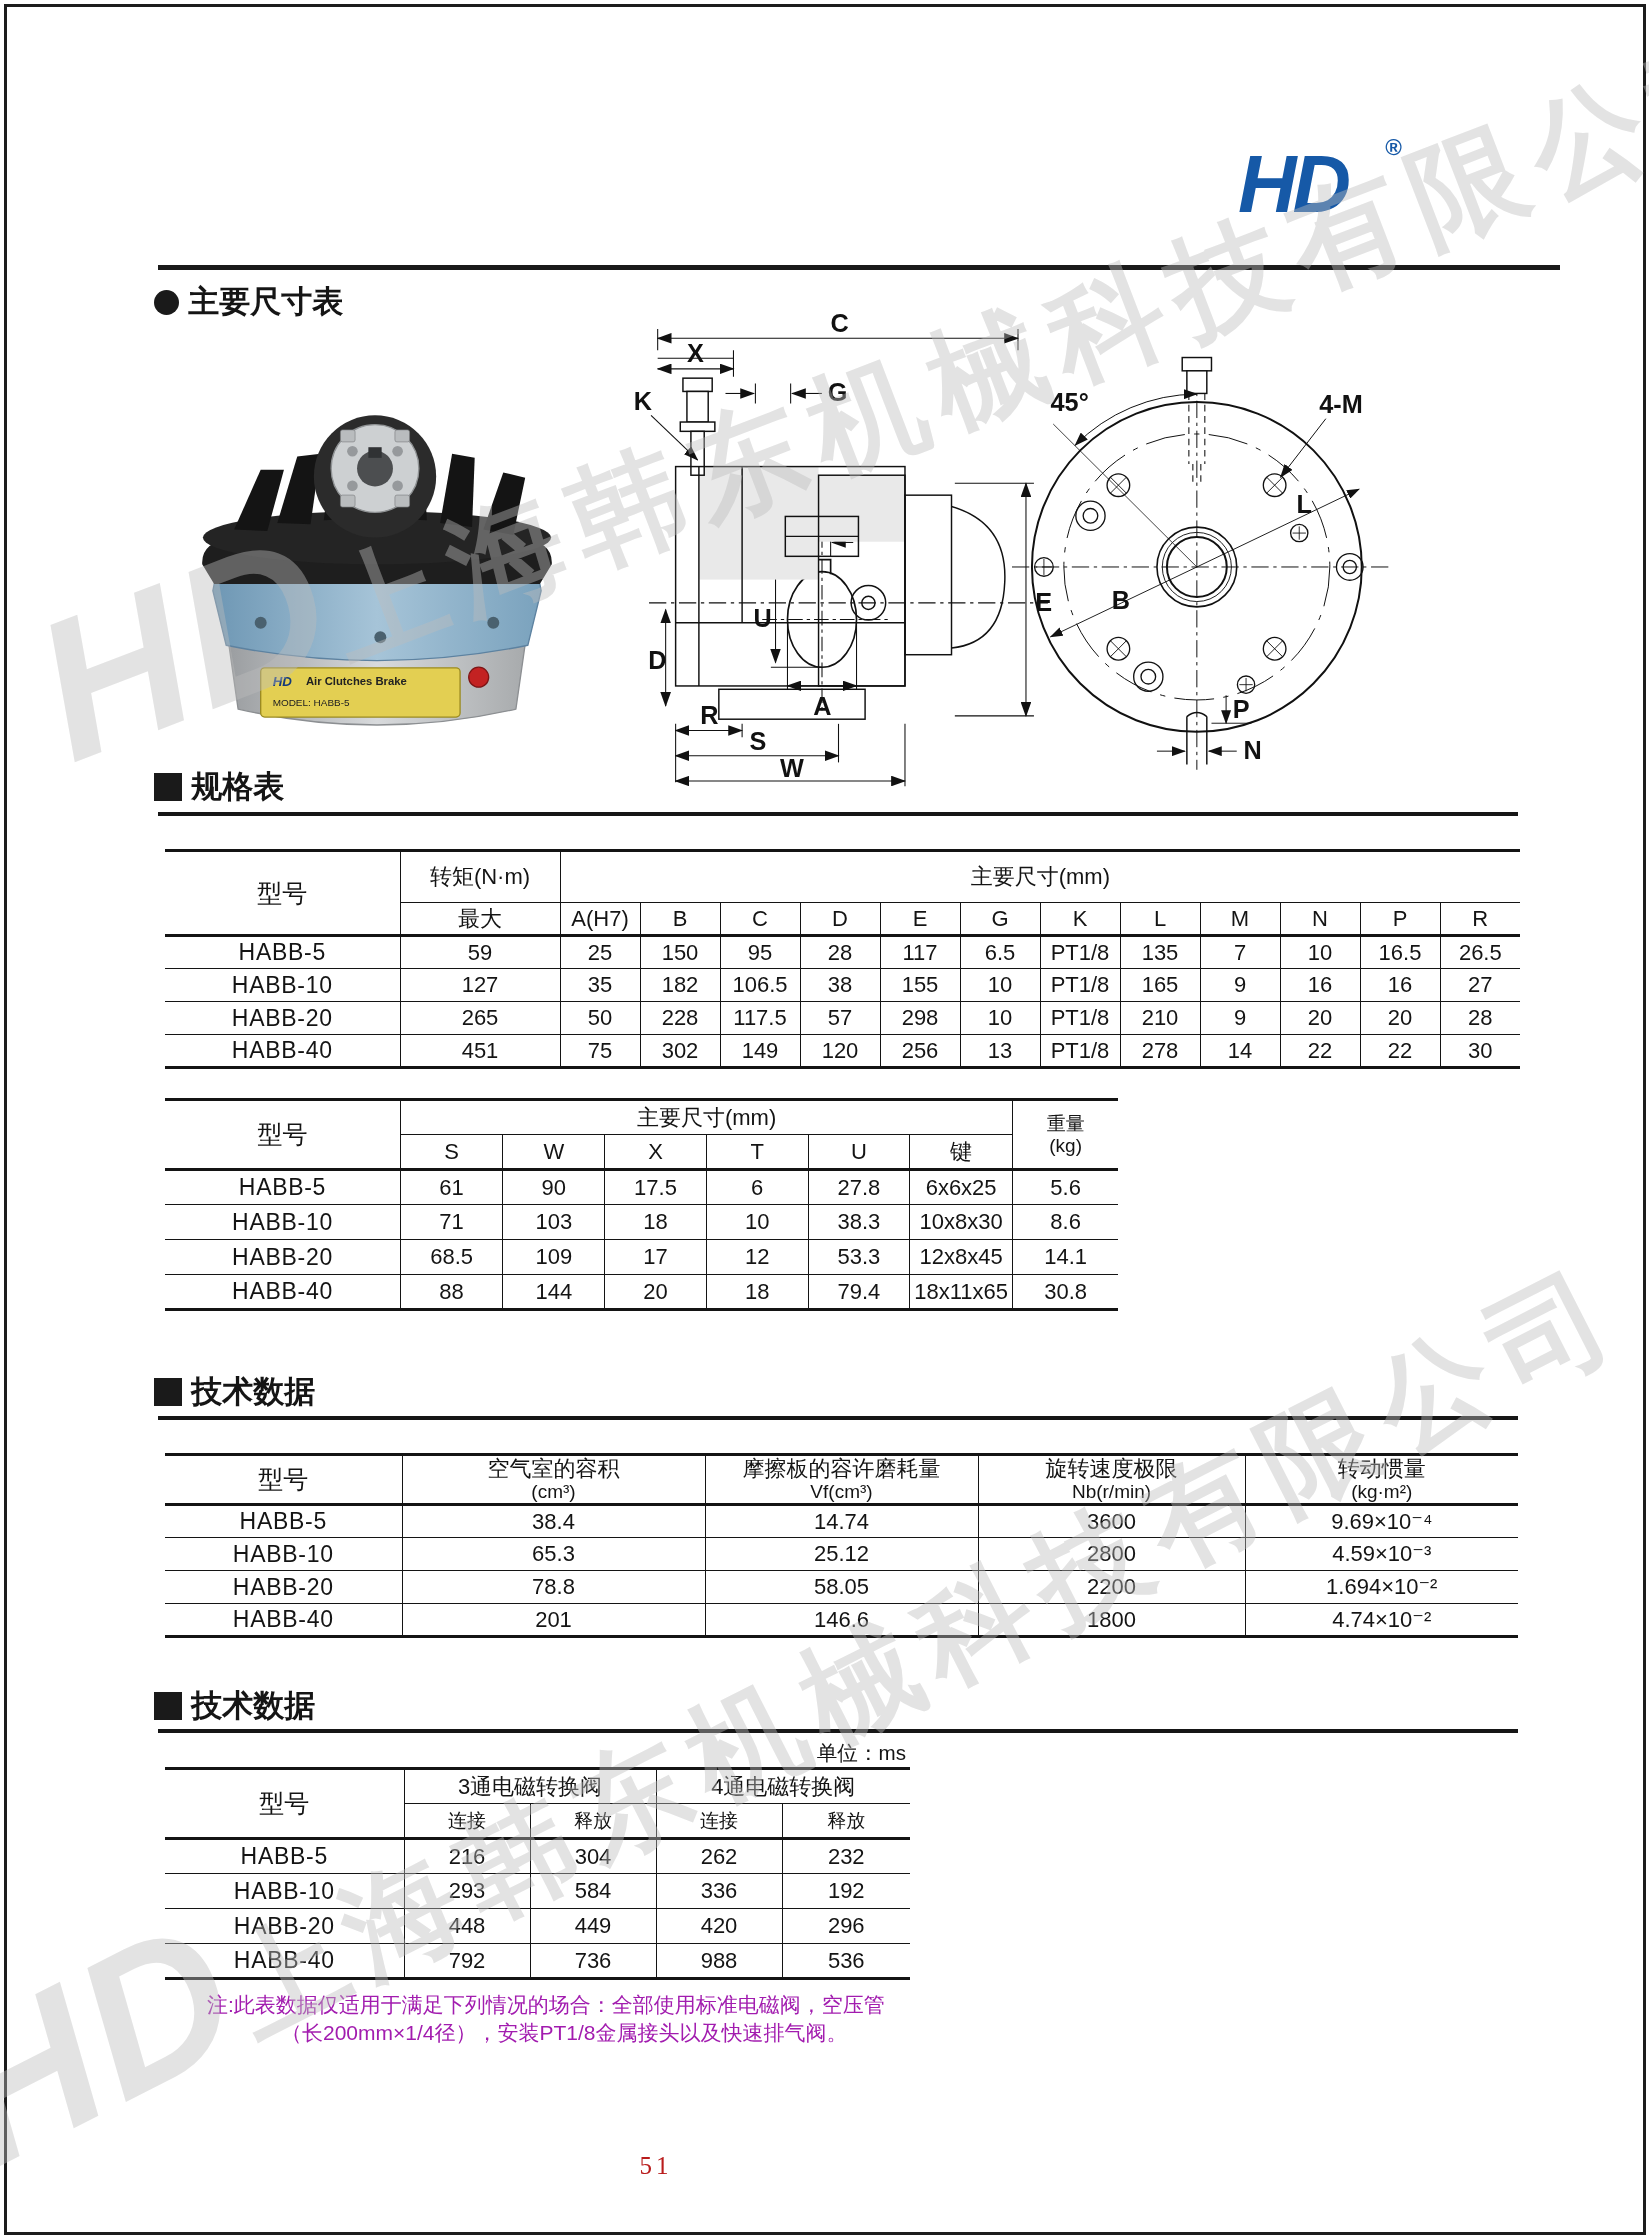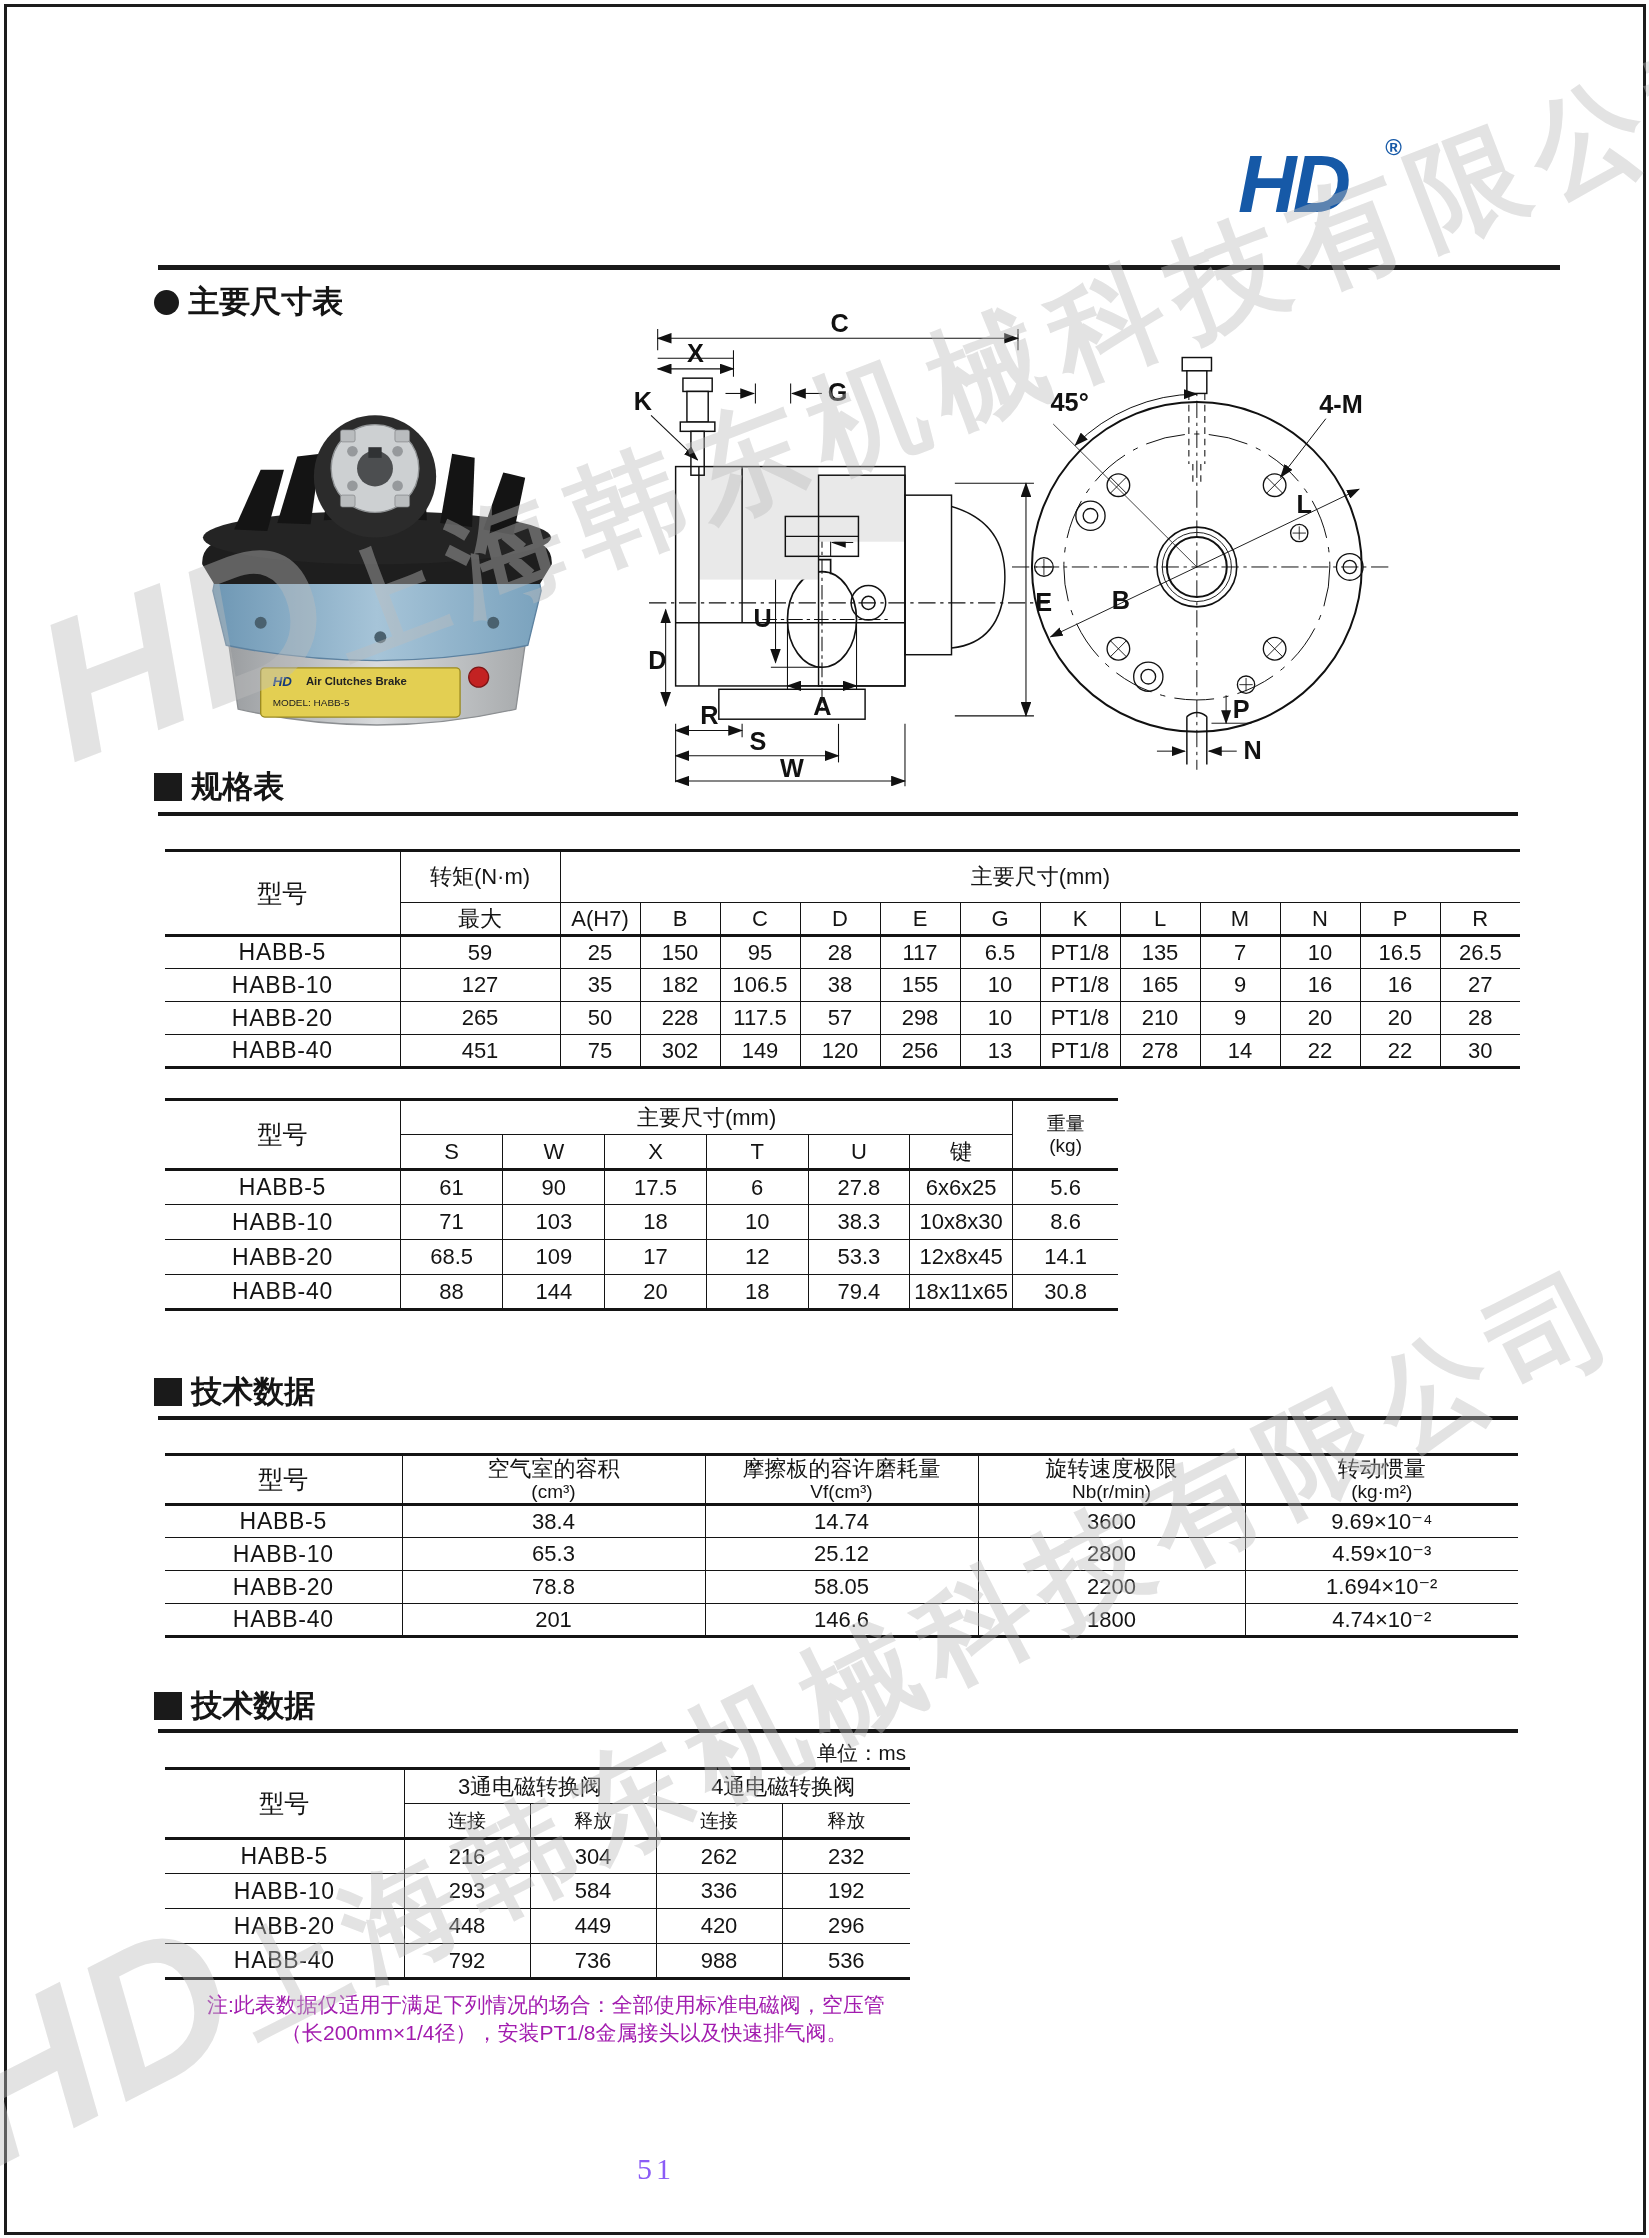--- a/index.html
+++ b/index.html
@@ -39,21 +39,21 @@
   .modelhead{font-size:25px;font-weight:normal;}
 
   
   .drawings{position:absolute;left:154px;top:327px;width:1370px;height:465px;z-index:1;}
   .drawings svg{position:absolute;overflow:visible;}
   text.dim-b{font-family:"Liberation Sans","DejaVu Sans",sans-serif;font-size:38px;font-weight:bold;fill:#111;}
 
   .note{position:absolute;font-size:21px;color:#a21caf;z-index:2;}
   .unit{position:absolute;font-size:20.6px;color:#141414;text-align:right;z-index:2;}
   .pageno{position:absolute;left:0;top:2152px;width:1312px;text-align:center;
-          font-family:"Liberation Serif","DejaVu Serif",serif;font-size:30px;letter-spacing:4px;color:#8b5cf6;}
+          font-family:"Liberation Serif","DejaVu Serif",serif;font-size:25px;letter-spacing:4px;color:#b91c1c;}
 </style>
 </head>
 <body>
 
 <div class="page">
   <div class="frame"></div>
 
   <div class="wm" style="left:47px;top:585px;">
     <span class="hd">HD</span><span class="txt">上海韩东机械科技有限公司</span>
   </div>

